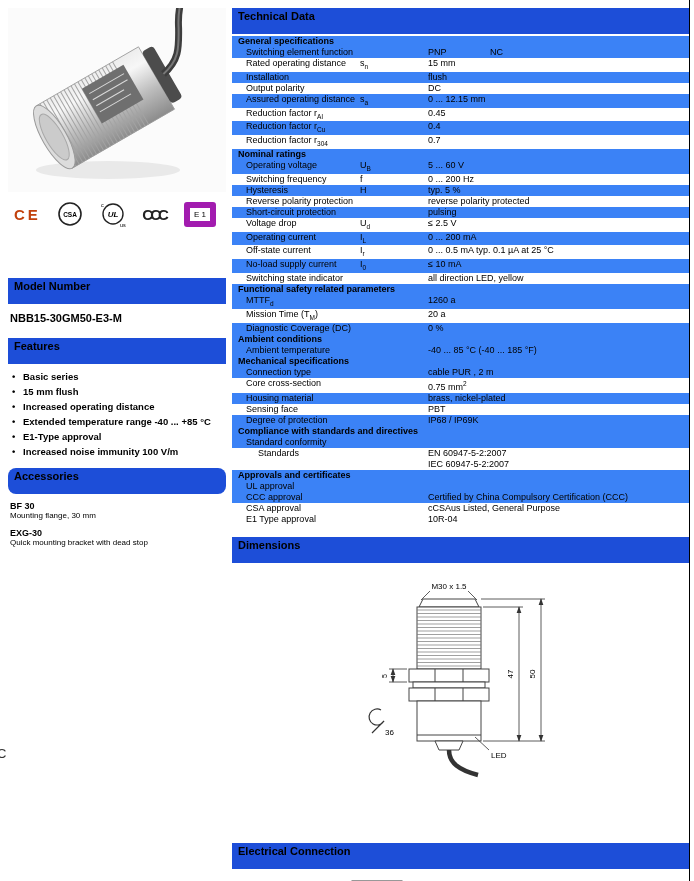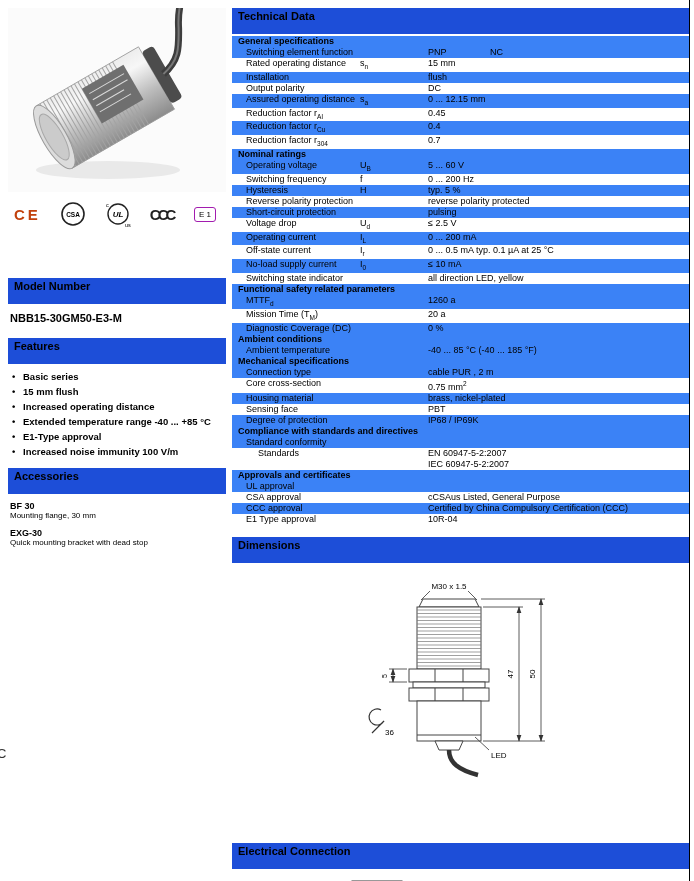--- a/index.html
+++ b/index.html
@@ -17,28 +17,28 @@
     background:#1d4ed8; font-weight:bold; font-size:11px;
     line-height:12px; padding:2px 0 2px 6px; height:26px; box-sizing:border-box;
   }
 
   
   .photo { width:218px; height:184px; background:#fbfbfb; }
   .logos { display:flex; align-items:center; justify-content:space-between;
            padding:6px 10px 0 6px; height:32px; }
   .ce-text { font-size:15px; font-weight:600; letter-spacing:3px; color:#c2410c; }
   .ccc-text { font-size:15px; font-weight:bold; letter-spacing:-3px; color:#222; padding-right:3px; }
-  .e1-badge { border:1px solid #a21caf; border-radius:3px; font-size:8px; padding:2px 4px; }
+  .e1-badge { border:6px solid #a21caf; border-radius:3px; font-size:8px; padding:2px 4px; }
   .model-bar { margin-top:48px; }
   .model-number { font-weight:bold; font-size:11px; margin:8px 0 0 2px; }
   .features-bar { margin-top:14px; }
   .features { list-style:none; margin:7px 0 0; padding:0 0 0 4px; }
   .features li { display:flex; font-weight:bold; font-size:9.5px; line-height:12px; margin-bottom:3px; }
   .features li .dot { width:11px; flex:none; }
-  .acc-bar { margin-top:10px; }
+  .acc-bar { margin-top:10px;border-radius:8px; }
   .acc-item { margin:7px 0 0 2px; }
   .acc-name { font-weight:bold; font-size:9px; line-height:10px; }
   .acc-desc { font-size:8px; line-height:10px; }
 
   
   .tech-table { margin-top:2px; }
   .tech-section-header { font-weight:bold; font-size:9px; line-height:11px; padding-left:6px; background:#3b82f6; }
   .tech-row { display:flex; font-size:9px; line-height:11px; min-height:11px; padding-left:14px; box-sizing:border-box; }
   .tech-row.shaded { background:#3b82f6; }
   .c-label { width:114px; flex:none; }
@@ -326,29 +326,29 @@
         <div class="tech-row">
           <span class="c-label ind">Standards</span>
           <span class="c-sym"></span>
           <span class="c-val">EN 60947-5-2:2007<br>IEC 60947-5-2:2007</span>
         </div>
         <div class="tech-section-header">Approvals and certificates</div>
         <div class="tech-row shaded">
           <span class="c-label">UL approval</span>
           <span class="c-sym"></span>
         </div>
+        <div class="tech-row shaded">
+          <span class="c-label">CCC approval</span>
+          <span class="c-sym"></span>
+          <span class="c-val">Certified by China Compulsory Certification (CCC)</span>
+        </div>
         <div class="tech-row">
           <span class="c-label">CSA approval</span>
           <span class="c-sym"></span>
           <span class="c-val">cCSAus Listed, General Purpose</span>
-        </div>
-        <div class="tech-row shaded">
-          <span class="c-label">CCC approval</span>
-          <span class="c-sym"></span>
-          <span class="c-val">Certified by China Compulsory Certification (CCC)</span>
         </div>
         <div class="tech-row">
           <span class="c-label">E1 Type approval</span>
           <span class="c-sym"></span>
           <span class="c-val">10R-04</span>
         </div>
       </div>
 
     <div class="bar dims-bar">Dimensions</div>
     <svg class="drawing" viewBox="0 0 457 250" width="457" height="250">

